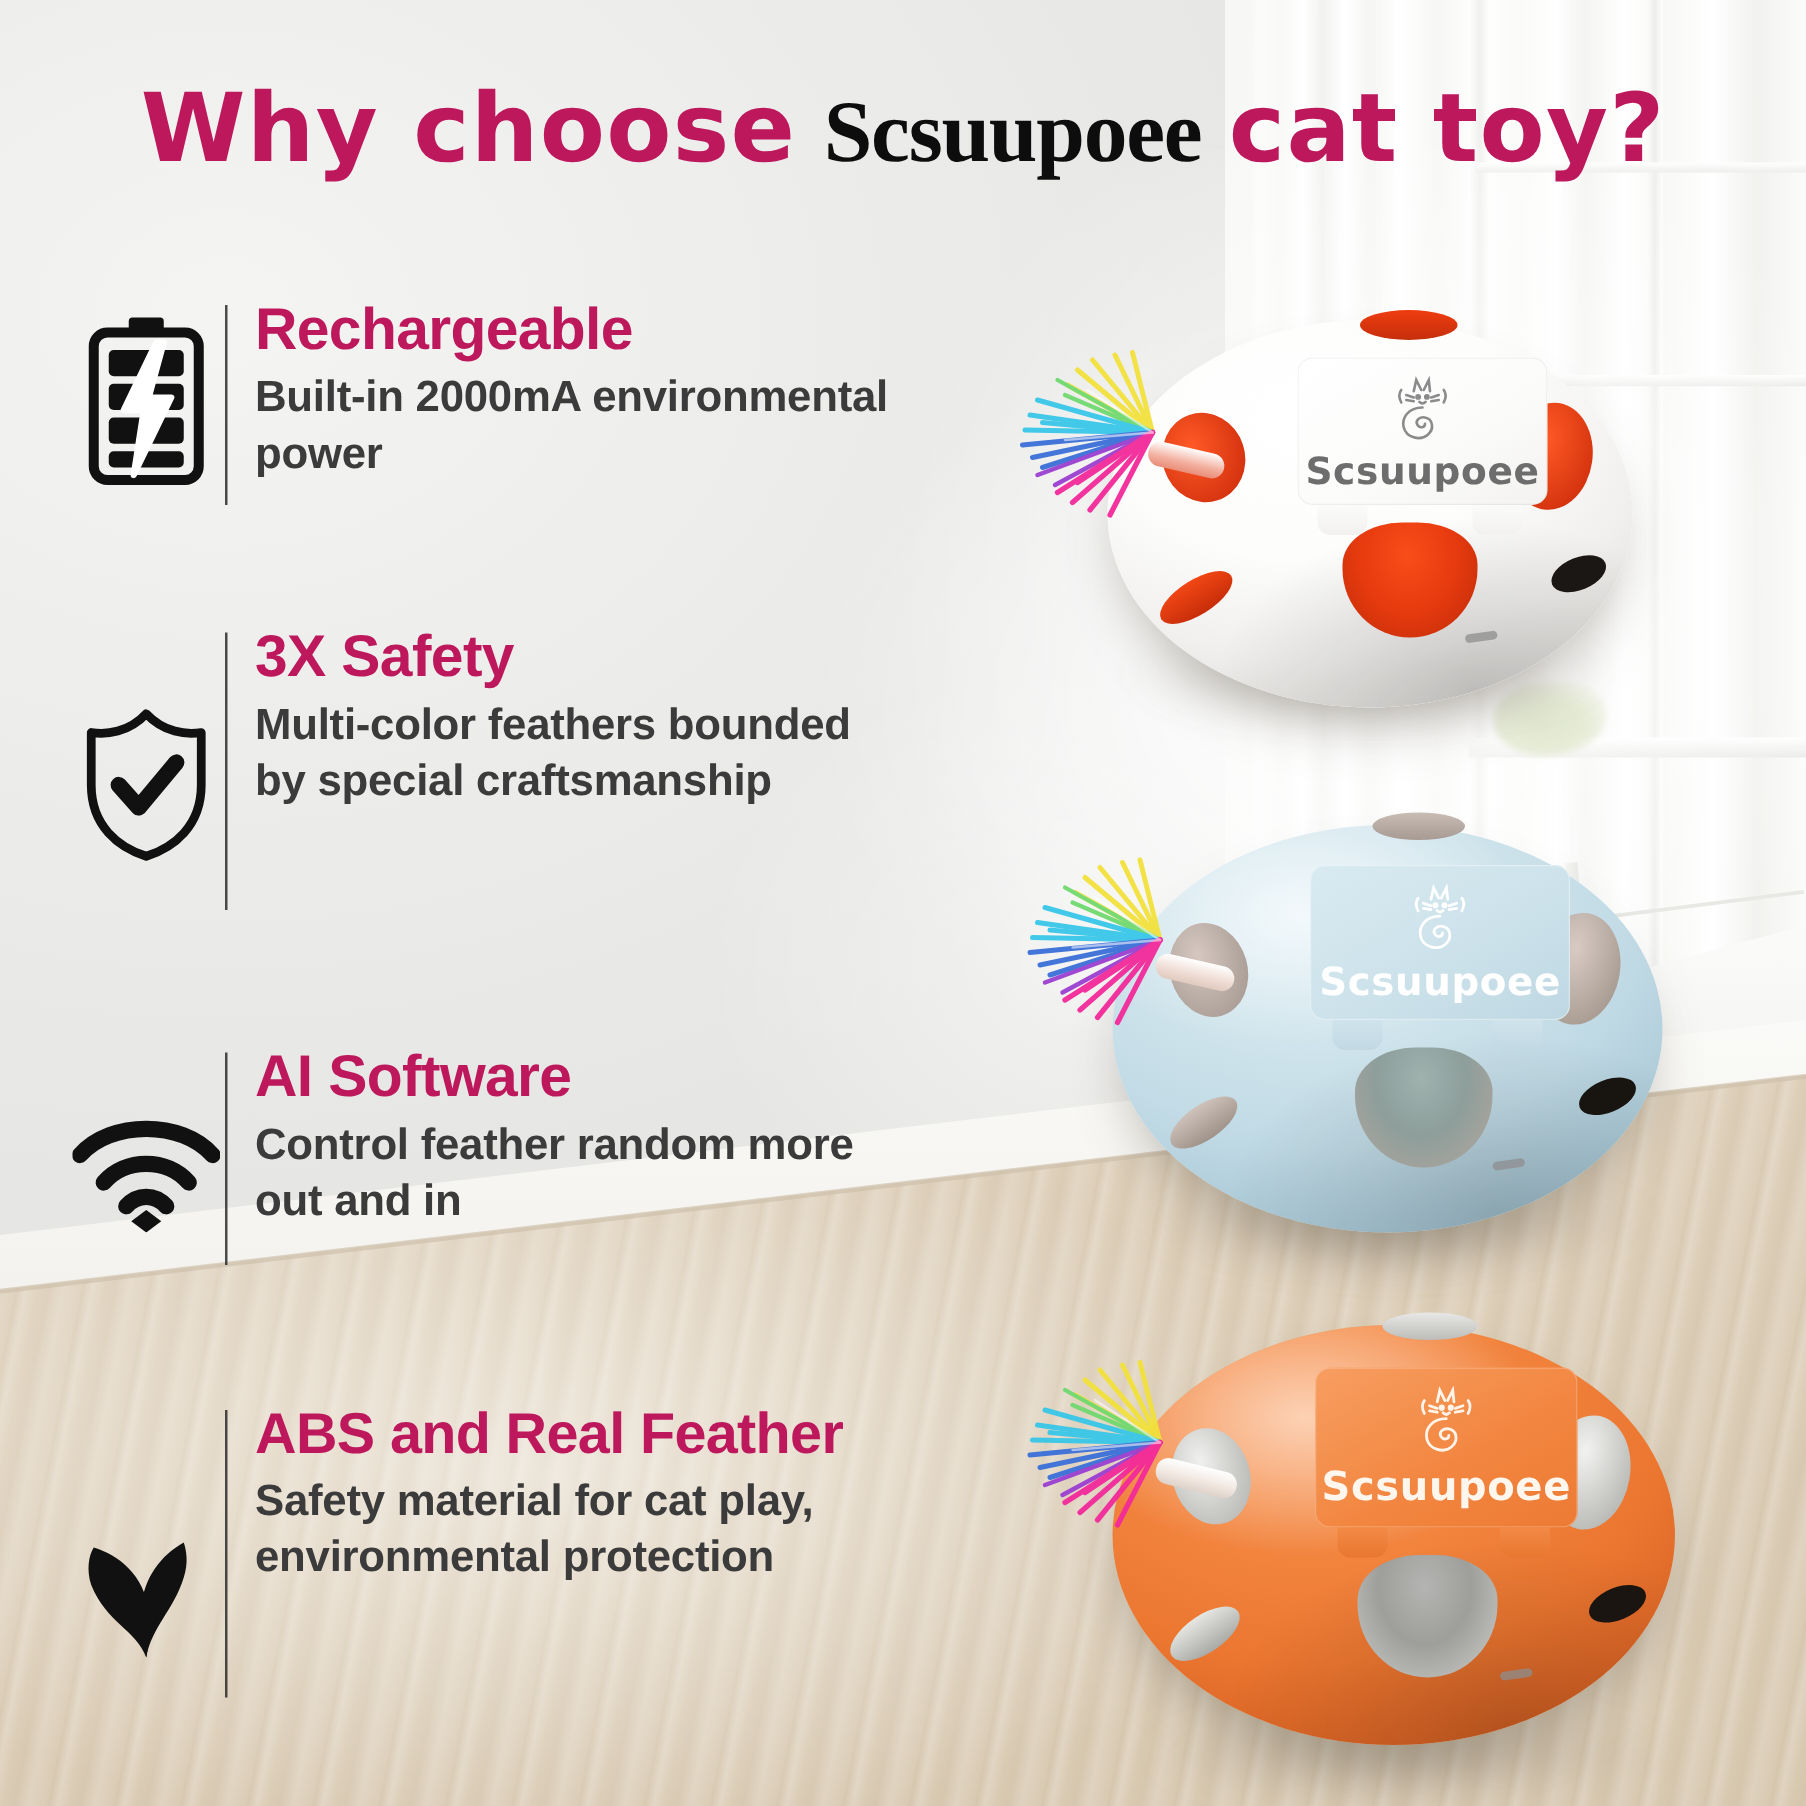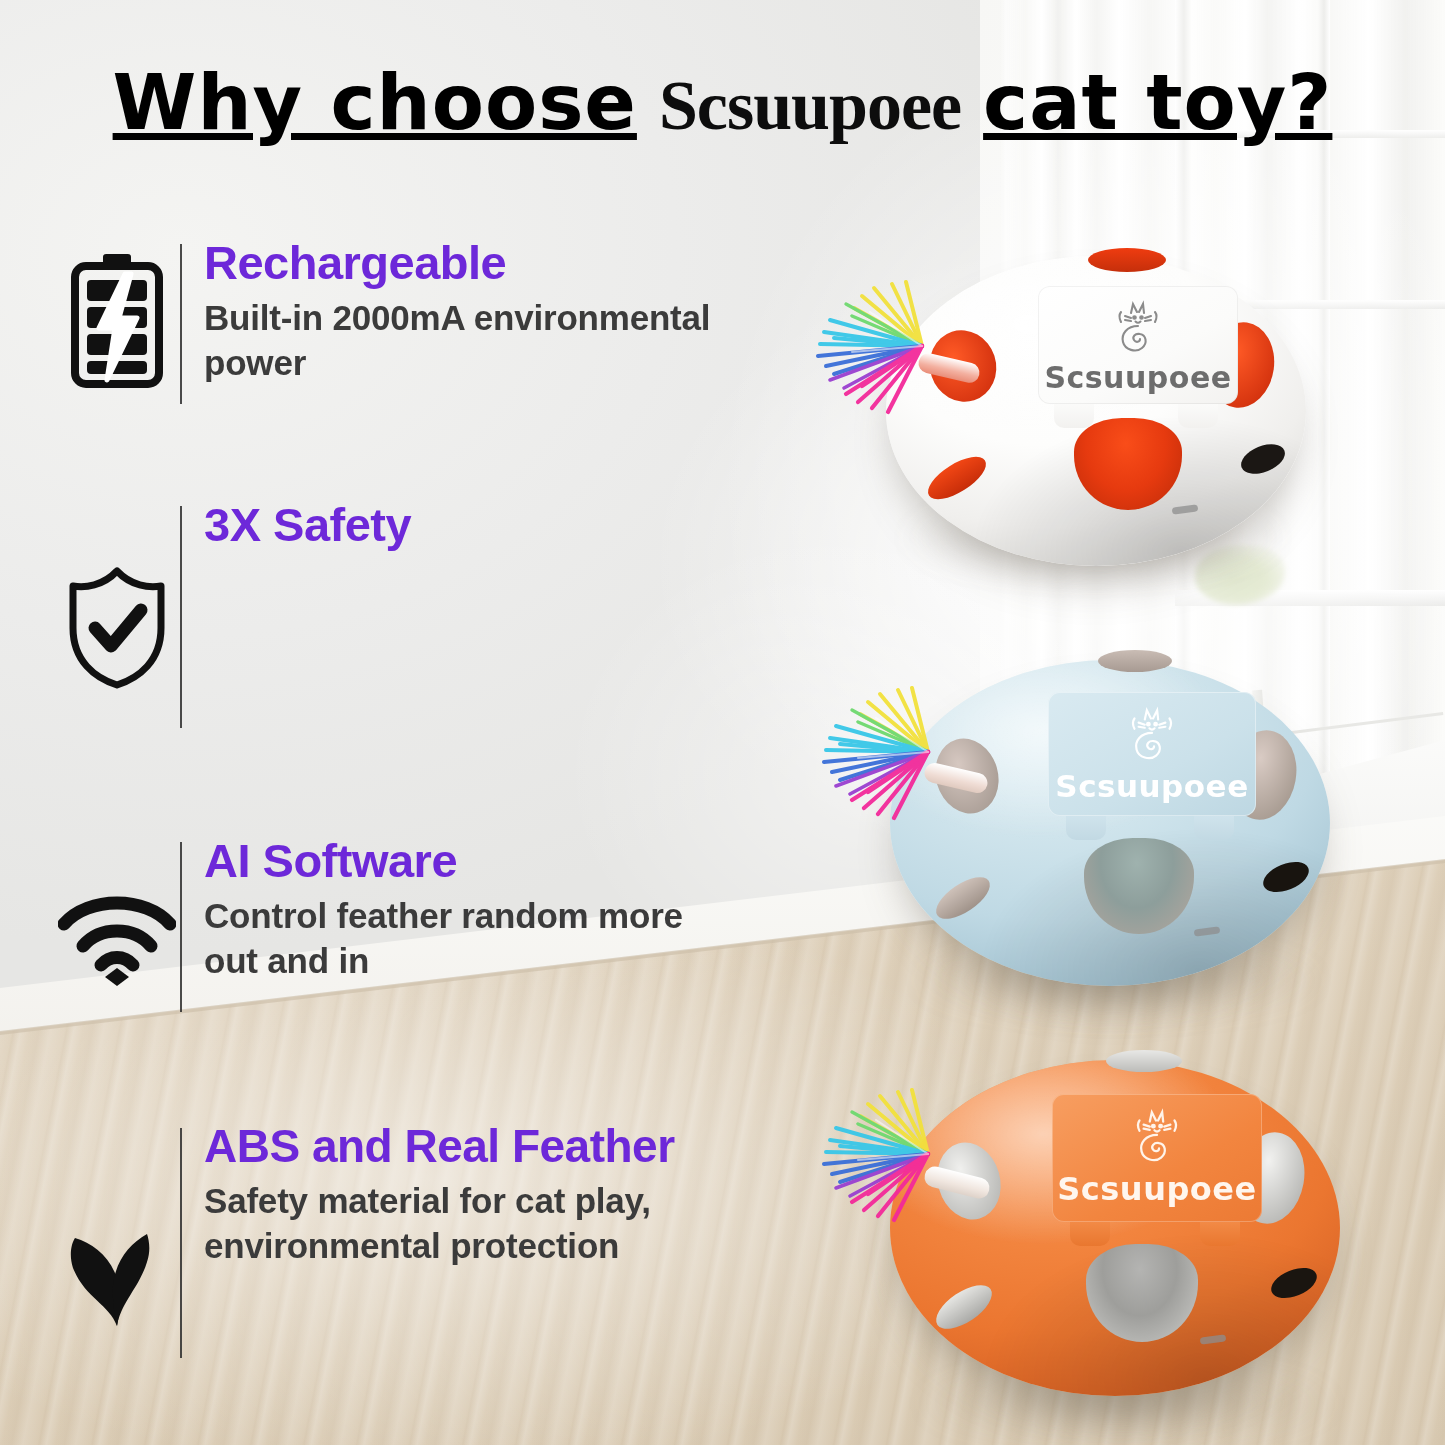--- a/index.html
+++ b/index.html
@@ -110,32 +110,32 @@
     filter:blur(2.5px);opacity:.9;
   }
 
   
   .title{
     position:absolute;left:0;top:58px;width:1445px;
     text-align:center;white-space:nowrap;
     font-size:76px;font-weight:700;letter-spacing:1px;
     font-family:"DejaVu Sans", sans-serif;
   }
-  .title .o{color:#000000;text-decoration:underline;}
+  .title .o{color:#be185d;}
   .title .b{color:#0d0d0d;font-family:"Liberation Serif", serif;font-weight:700;
     letter-spacing:-1px;font-size:70px;}
   .title .sp{display:inline-block;width:22px;}
 
   
   .feature{position:absolute;display:flex;align-items:flex-start;}
   .f-icon{width:118px;flex:0 0 118px;display:flex;align-items:center;justify-content:center;}
   .f-rule{width:2px;background:#2b2b2b;flex:0 0 2px;margin:6px 22px 0 4px;opacity:.85;}
   .f-text{flex:1;}
   .f-title{
-    font-size:47px;font-weight:700;color:#6d28d9;line-height:1.08;
+    font-size:47px;font-weight:700;color:#be185d;line-height:1.08;
     margin:0 0 6px 0;letter-spacing:-.5px;
     font-family:"Liberation Sans", sans-serif;
   }
   .f-desc{
     font-size:35px;font-weight:700;color:#3b3b3b;line-height:1.30;
     letter-spacing:-.2px;max-width:520px;
     font-family:"Liberation Sans", sans-serif;
   }
 
   #feature-0{left:58px;top:238px;width:660px;}
@@ -238,20 +238,21 @@
   <div class="feature" id="feature-1">
     <div class="f-icon">
       <svg width="104" height="124" viewBox="0 0 104 124">
         <path d="M52 5 C38 20 20 22 8 20 L8 62 C8 95 30 112 52 119 C74 112 96 95 96 62 L96 20 C84 22 66 20 52 5 Z" fill="none" stroke="#111" stroke-width="7" stroke-linejoin="round"></path>
         <polyline points="30,62 46,80 76,44" fill="none" stroke="#111" stroke-width="13" stroke-linecap="round" stroke-linejoin="round"></polyline>
       </svg>
     </div>
     <div class="f-rule"></div>
     <div class="f-text">
       <div class="f-title">3X Safety</div>
+      <div class="f-desc">Multi-color feathers bounded by special craftsmanship</div>
     </div>
   </div>
 
   <div class="feature" id="feature-3">
     <div class="f-icon">
       <svg width="104" height="104" viewBox="0 0 104 104">
         <path d="M52 100 C44 78 20 72 8 42 C4 30 6 18 10 12 C30 18 50 34 54 62 C56 78 54 90 52 100 Z" fill="#111"></path>
         <path d="M52 100 C56 76 74 62 82 36 C86 24 84 14 82 8 C64 18 50 36 48 60 C47 76 50 90 52 100 Z" fill="#111"></path>
       </svg>
     </div>

